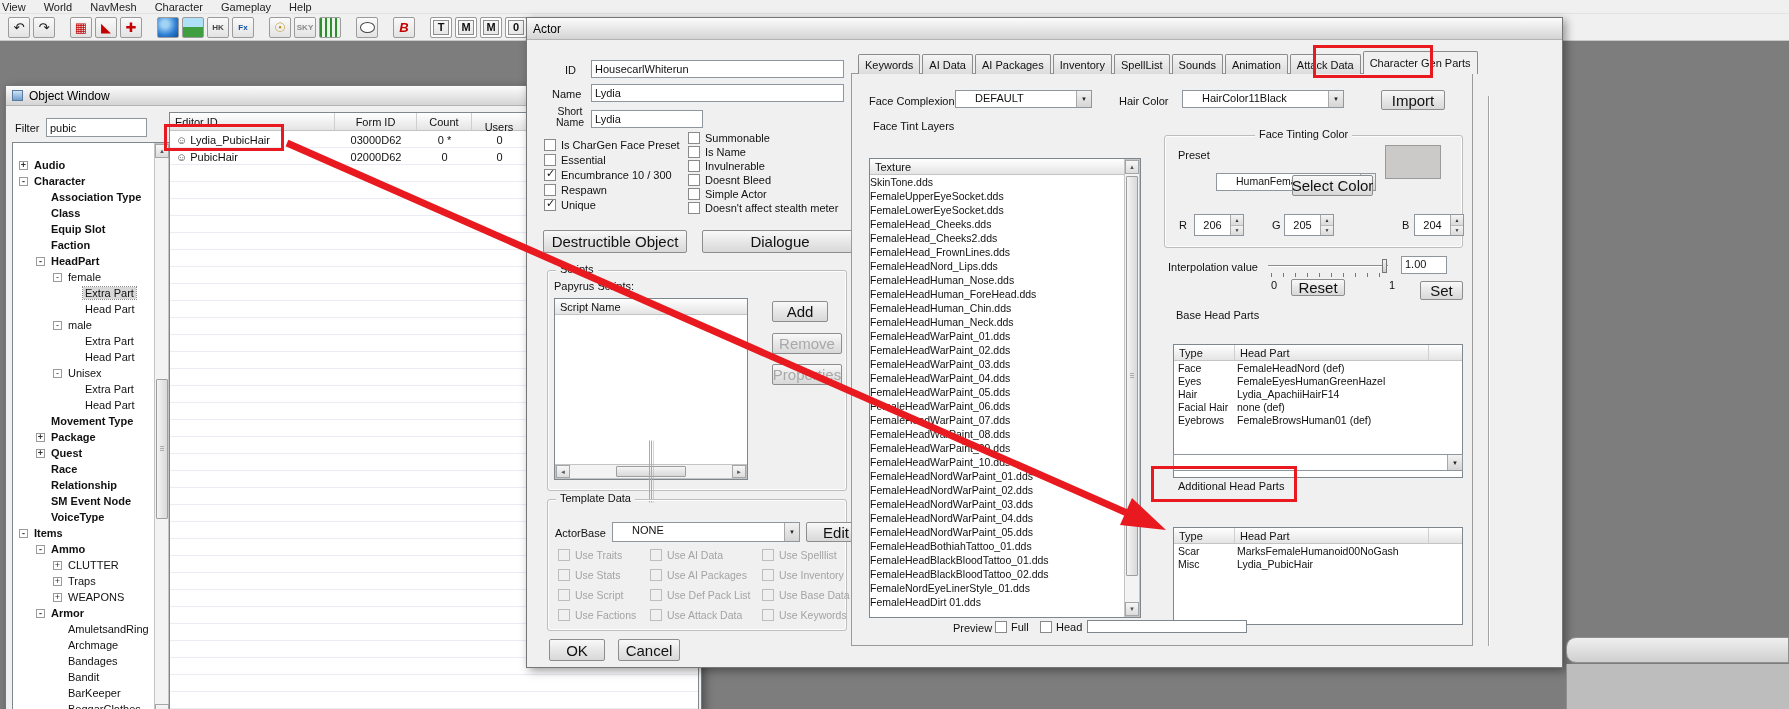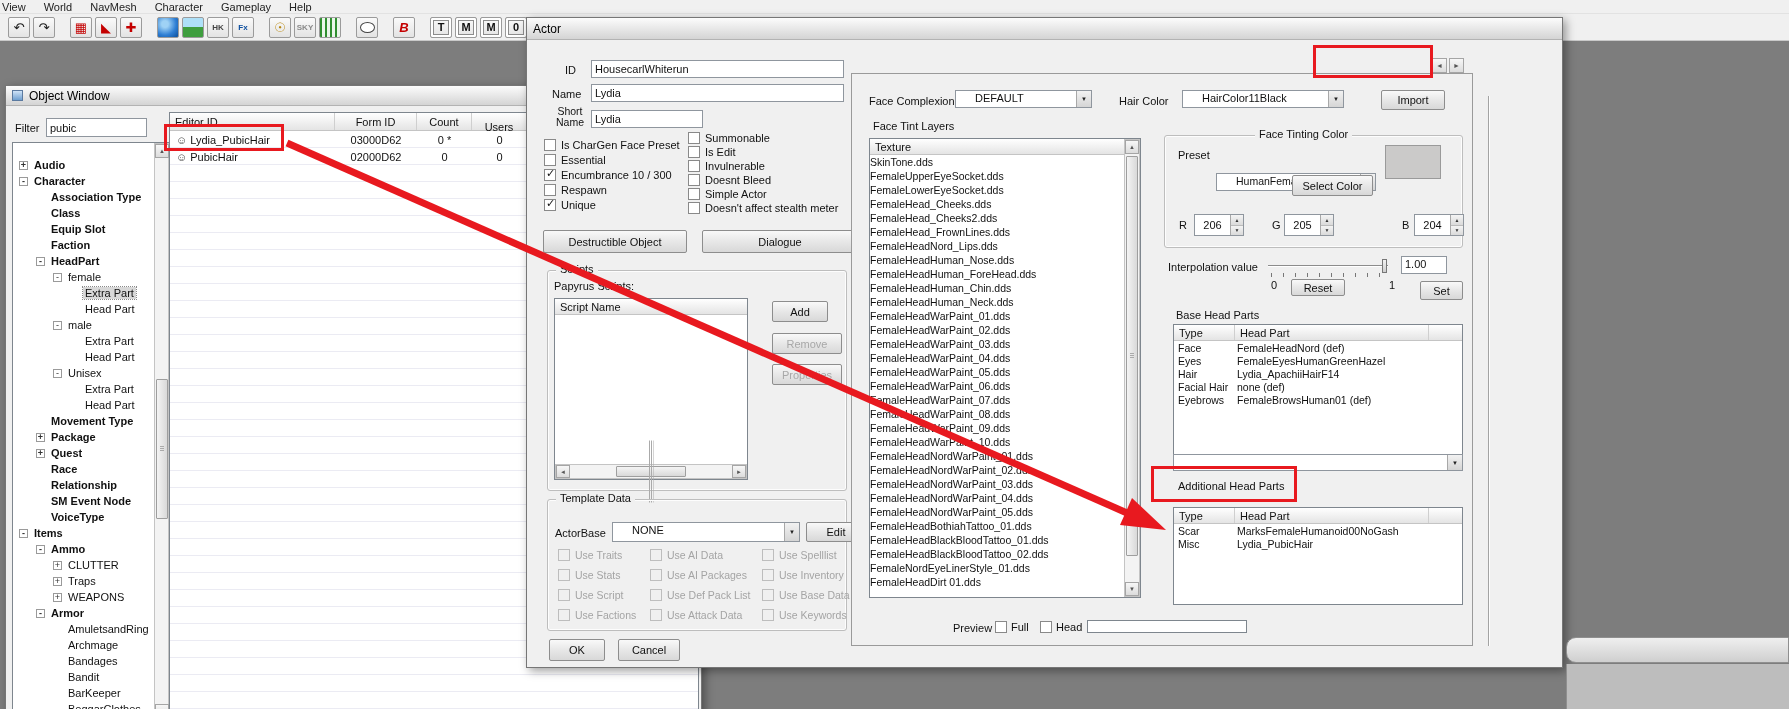--- a/index.html
+++ b/index.html
@@ -19,21 +19,21 @@
   .tbtn.shape-globe{background:radial-gradient(circle at 35% 32%,#9fd2f5 0 18%,#2f7fd4 60%,#0c4f9c);border-radius:2px;}
   .tbtn.shape-land{background:linear-gradient(#aee0f8 0 50%,#3f9e3f 50% 100%);}
   .tbtn.shape-grass{background:repeating-linear-gradient(90deg,#2f8f2f 0 2px,#eaf6ea 2px 5px);}
   .tbtn.shape-bubble::after{content:"";width:13px;height:9px;border:1.5px solid #444;border-radius:50%;background:#fff;}
   
   .window{position:absolute;background:#f0f0f0;border:1px solid #767676;box-shadow:3px 3px 9px rgba(0,0,0,.38);}
   .titlebar{height:20px;background:linear-gradient(#fcfcfc,#d4d4d4);border-bottom:1px solid #b3b3b3;display:flex;align-items:center;gap:6px;padding:0 6px;font-size:12px;color:#000;}
   .win-icon{width:11px;height:11px;background:linear-gradient(#cfe3f7,#6f9fd0);border:1px solid #5b7aa0;flex:none;}
   
   .lbl{position:absolute;white-space:nowrap;}
-  .btn{position:absolute;display:flex;align-items:center;justify-content:center;font-size:11px;color:#111;background:linear-gradient(#f9f9f9,#e9e9e9 45%,#d8d8d8);border:1px solid #8d8d8d;border-radius:2px;white-space:nowrap;}
+  .btn{position:absolute;display:flex;align-items:center;justify-content:center;font-size:15px;color:#111;background:linear-gradient(#f9f9f9,#e9e9e9 45%,#d8d8d8);border:1px solid #8d8d8d;border-radius:2px;white-space:nowrap;}
   .btn.disabled{color:#a8a8a8;}
   .input{position:absolute;background:#fff;border:1px solid #8f969e;font-size:11px;padding:1px 3px;font-family:inherit;color:#111;}
   .combo{position:absolute;background:#fff;border:1px solid #8f969e;display:flex;align-items:stretch;font-size:11px;}
   .combo .val{flex:1;padding:1px 19px;white-space:nowrap;overflow:hidden;}
   .combo .dd{width:15px;background:linear-gradient(#f2f2f2,#d5d5d5);border-left:1px solid #a8a8a8;display:flex;align-items:center;justify-content:center;font-size:6px;color:#222;flex:none;}
   .group{position:absolute;border:1px solid #bdbdbd;border-radius:3px;box-shadow:inset 0 0 0 1px #fdfdfd;}
   .glabel{position:absolute;top:-8px;left:8px;background:#f0f0f0;padding:0 4px;font-size:11px;white-space:nowrap;}
   .cbrow{display:flex;align-items:center;gap:5px;height:12px;white-space:nowrap;}
   .cb{width:12px;height:12px;background:#fff;border:1px solid #898989;position:relative;flex:none;}
   .cbrow.checked .cb::after{content:"✓";position:absolute;top:-3px;left:1px;font-size:11px;font-weight:bold;color:#111;}
@@ -64,21 +64,21 @@
     background-image:linear-gradient(#ebebf3 1px,transparent 1px);background-size:100% 17px;background-position:0 16px;}
   .objrow{display:flex;height:17px;align-items:center;font-size:11px;}
   .ocell{overflow:hidden;white-space:nowrap;padding:0 4px;}
   .face{font-size:11px;color:#444;margin:0 3px 0 2px;}
   
   .tabstrip{position:absolute;display:flex;align-items:flex-end;height:23px;}
   .tab{display:inline-flex;align-items:center;padding:0 6px;height:20px;border:1px solid #8b8b8b;border-bottom:none;border-radius:2px 2px 0 0;background:linear-gradient(#f5f5f5,#dcdcdc);margin-right:2px;font-size:11px;white-space:nowrap;}
   .tab.active{background:#f0f0f0;height:23px;z-index:3;position:relative;}
   .tabpage{position:absolute;border:1px solid #9a9a9a;background:#f0f0f0;}
   
-  .ptable{position:absolute;background:#fff;border:1px solid #7e868e;}
+  .ptable{position:absolute;background:#fff;border:1px solid #7e868e;margin-top:20px;}
   .ptable .hdr{position:absolute;left:0;top:0;right:0;height:16px;}
   .trows{position:absolute;left:0;top:16px;right:0;bottom:0;overflow:hidden;}
   .trow{display:flex;height:13px;align-items:center;font-size:10.5px;white-space:nowrap;}
   .tc1{width:61px;padding:0 4px;flex:none;overflow:hidden;}
   .tc2{flex:1;padding:0 2px;overflow:hidden;}
   .texrow{height:14px;display:flex;align-items:center;font-size:10.5px;padding:0 0;white-space:nowrap;overflow:hidden;}
   
   .slider-track{position:absolute;height:2px;background:#8c8c8c;border-bottom:1px solid #fff;}
   .slider-thumb{position:absolute;width:5px;height:14px;background:linear-gradient(#f2f2f2,#cfcfcf);border:1px solid #777;}
   .ticks{position:absolute;height:4px;background-image:repeating-linear-gradient(90deg,#777 0 1px,transparent 1px 12px);}
@@ -363,21 +363,21 @@
         </label>
       </div>
     <div class="abs" style="left:161px;top:114px;display:flex;flex-direction:column;gap:2px;">
 
     <label class="cbrow">
           <span class="cb"></span>
           <span>Summonable</span>
         </label>
         <label class="cbrow">
           <span class="cb"></span>
-          <span>Is Edit</span>
+          <span>Is Name</span>
         </label>
         <label class="cbrow">
           <span class="cb"></span>
           <span>Invulnerable</span>
         </label>
         <label class="cbrow">
           <span class="cb"></span>
           <span>Doesnt Bleed</span>
         </label>
         <label class="cbrow">
@@ -469,20 +469,32 @@
             <span class="cb"></span>
             <span>Use Keywords</span>
           </label>
         </div>
     </div>
 
     <div class="btn" style="left:22px;top:621px;width:56px;height:22px;">OK</div>
     <div class="btn" style="left:91px;top:621px;width:62px;height:22px;">Cancel</div>
 
     <div class="tabpage" style="left:324px;top:55px;width:622px;height:573px;"></div>
+    <div class="tabstrip" style="left:331px;top:33px;">
+
+    <span class="tab">Keywords</span>
+        <span class="tab">AI Data</span>
+        <span class="tab">AI Packages</span>
+        <span class="tab">Inventory</span>
+        <span class="tab">SpellList</span>
+        <span class="tab">Sounds</span>
+        <span class="tab">Animation</span>
+        <span class="tab">Attack Data</span>
+        <span class="tab active">Character Gen Parts</span>
+      </div>
     <span class="sb-btn" style="left:905px;top:40px;width:15px;height:15px;font-size:7px;">◄</span>
     <span class="sb-btn" style="left:922px;top:40px;width:15px;height:15px;font-size:7px;">►</span>
 
     <div class="btn" style="left:854px;top:72px;width:64px;height:20px;">Import</div>
 
     <span class="lbl" style="left:342px;top:77px;">Face Complexion</span>
     <div class="combo" style="left:428px;top:72px;width:137px;height:18px;">
       <span class="val">DEFAULT</span>
         <span class="dd">▼</span>
     </div>

